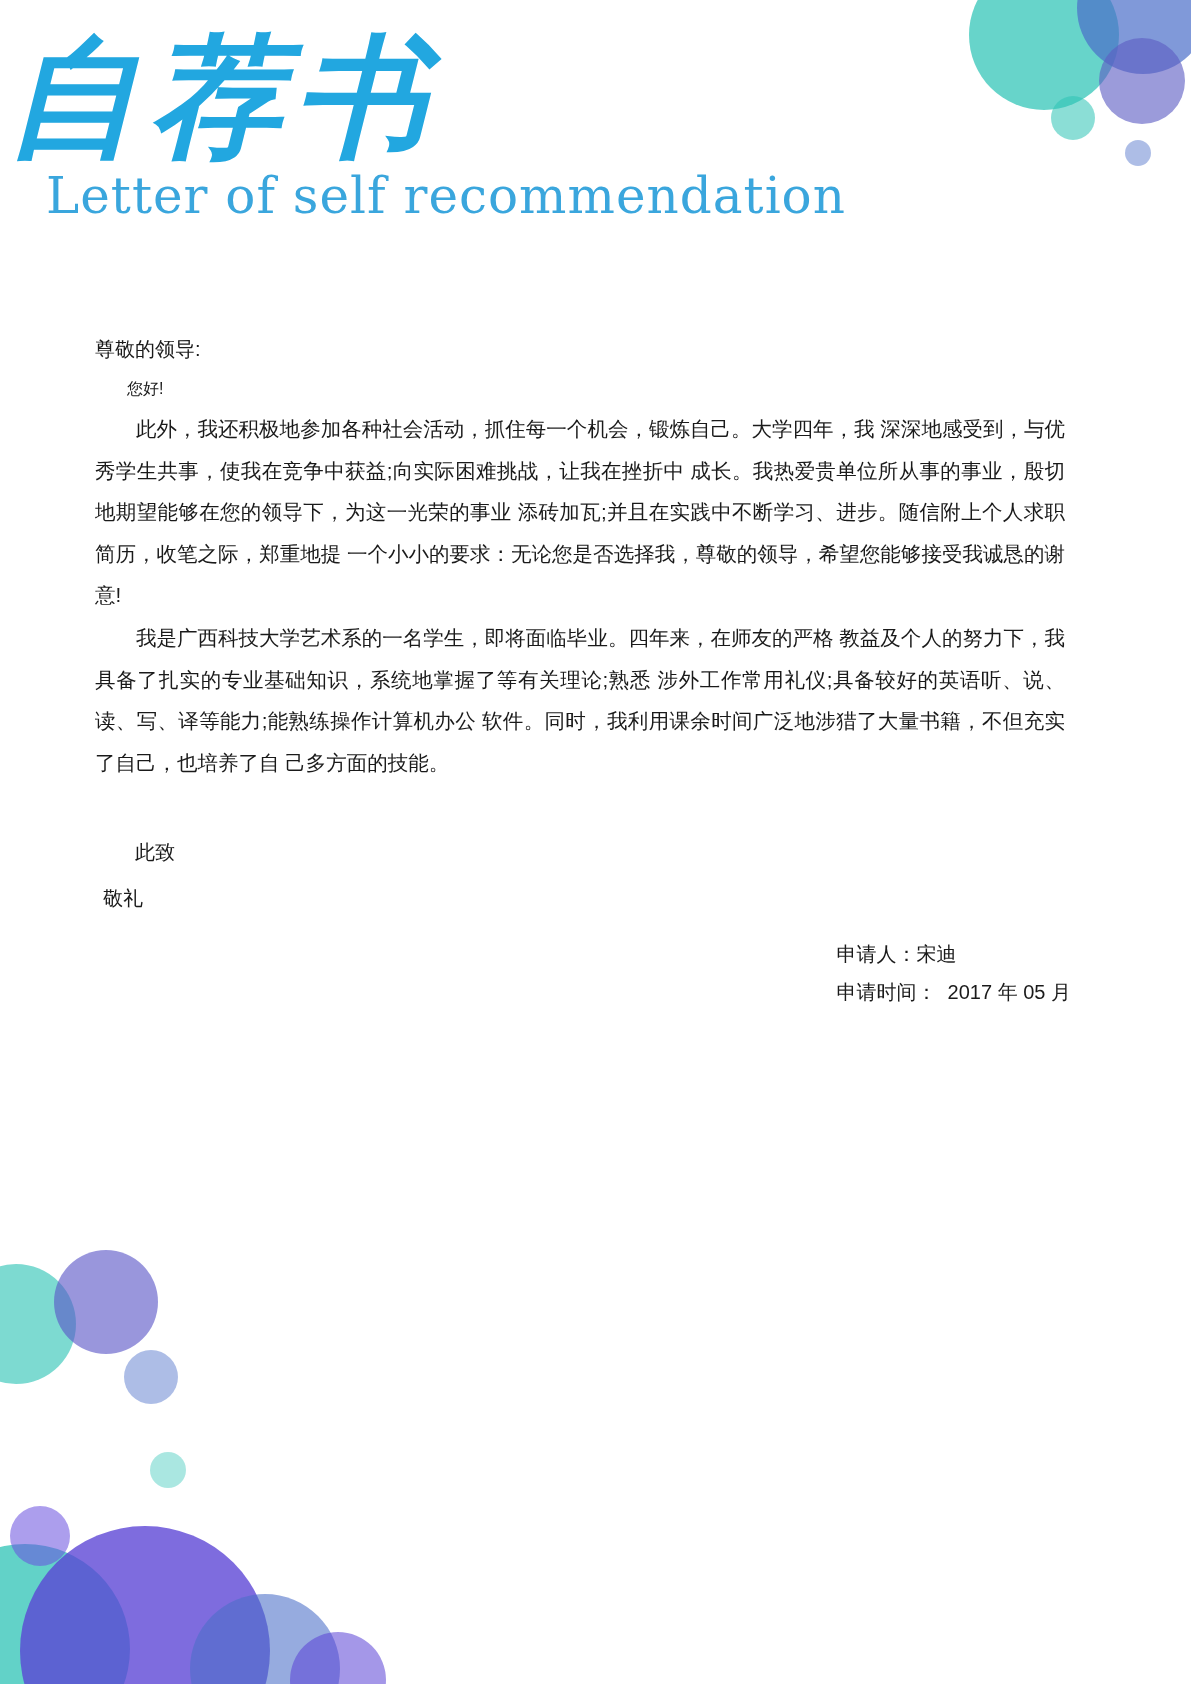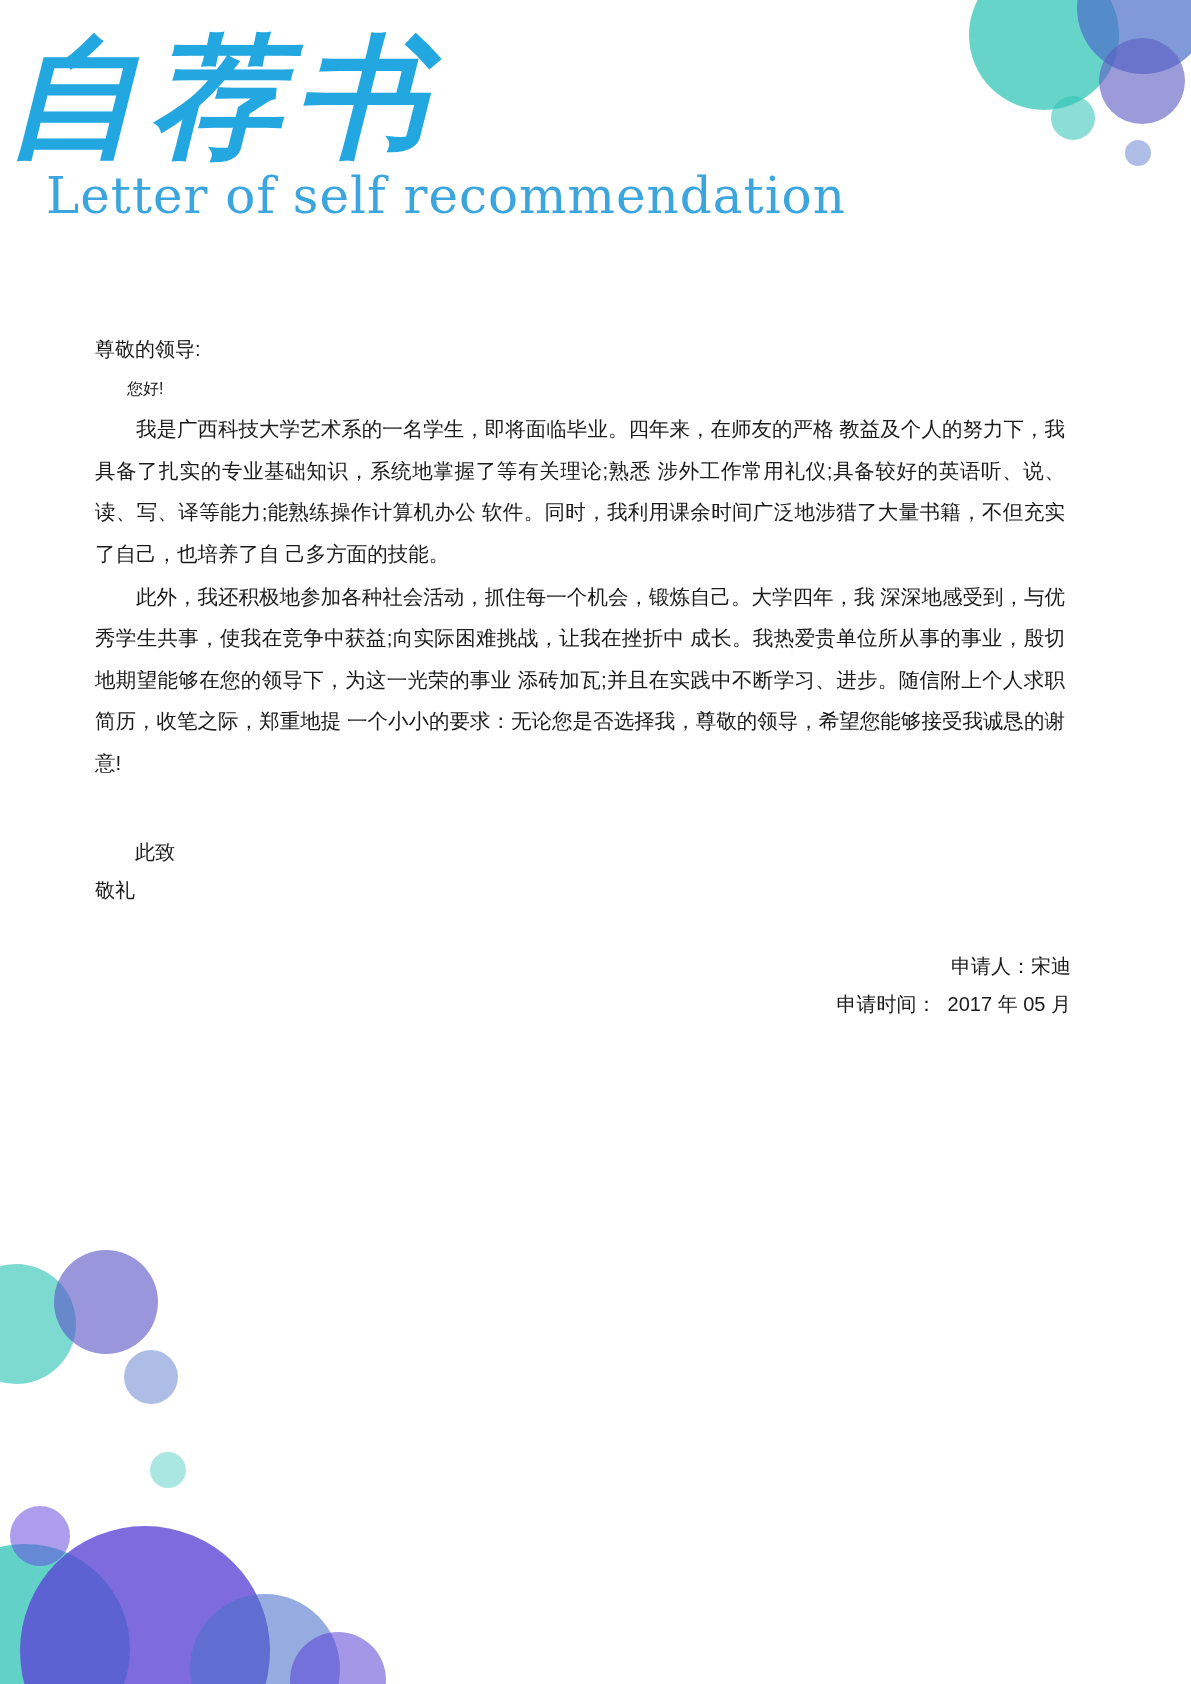--- a/index.html
+++ b/index.html
@@ -109,29 +109,28 @@
   }
   .closing-1 {
     font-size: 20px;
     line-height: 1.9;
     margin: 0;
     text-indent: 2em;
   }
   .closing-2 {
     font-size: 20px;
     line-height: 1.9;
-    margin: 0;
+    margin: 8px;
   }
 
   .signature {
     position: absolute;
     top: 935px;
     right: 120px;
-    text-align: right;
-    margin-top: 12px;
+    text-align: left;
   }
   .sig-line {
     font-size: 20px;
     line-height: 1.9;
     margin: 0;
     white-space: pre;
   }
 </style>
 </head>
 <body>
@@ -155,22 +154,22 @@
 </div>
 
 <div class="header">
   <h1 class="title-cn">自荐书</h1>
   <div class="title-en">Letter of self recommendation</div>
 </div>
 
 <div class="letter">
   <p class="salutation">尊敬的领导:</p>
   <p class="greeting">您好!</p>
+  <p class="para">此外，我还积极地参加各种社会活动，抓住每一个机会，锻炼自己。大学四年，我 深深地感受到，与优秀学生共事，使我在竞争中获益;向实际困难挑战，让我在挫折中 成长。我热爱贵单位所从事的事业，殷切地期望能够在您的领导下，为这一光荣的事业 添砖加瓦;并且在实践中不断学习、进步。随信附上个人求职简历，收笔之际，郑重地提 一个小小的要求：无论您是否选择我，尊敬的领导，希望您能够接受我诚恳的谢意!</p>
   <p class="para">我是广西科技大学艺术系的一名学生，即将面临毕业。四年来，在师友的严格 教益及个人的努力下，我具备了扎实的专业基础知识，系统地掌握了等有关理论;熟悉 涉外工作常用礼仪;具备较好的英语听、说、读、写、译等能力;能熟练操作计算机办公 软件。同时，我利用课余时间广泛地涉猎了大量书籍，不但充实了自己，也培养了自 己多方面的技能。</p>
-  <p class="para">此外，我还积极地参加各种社会活动，抓住每一个机会，锻炼自己。大学四年，我 深深地感受到，与优秀学生共事，使我在竞争中获益;向实际困难挑战，让我在挫折中 成长。我热爱贵单位所从事的事业，殷切地期望能够在您的领导下，为这一光荣的事业 添砖加瓦;并且在实践中不断学习、进步。随信附上个人求职简历，收笔之际，郑重地提 一个小小的要求：无论您是否选择我，尊敬的领导，希望您能够接受我诚恳的谢意!</p>
 
   <div class="closing">
     <p class="closing-1">此致</p>
     <p class="closing-2">敬礼</p>
   </div>
 </div>
 
 <div class="signature">
   <p class="sig-line">申请人：宋迪</p>
   <p class="sig-line">申请时间：  2017 年 05 月</p>

